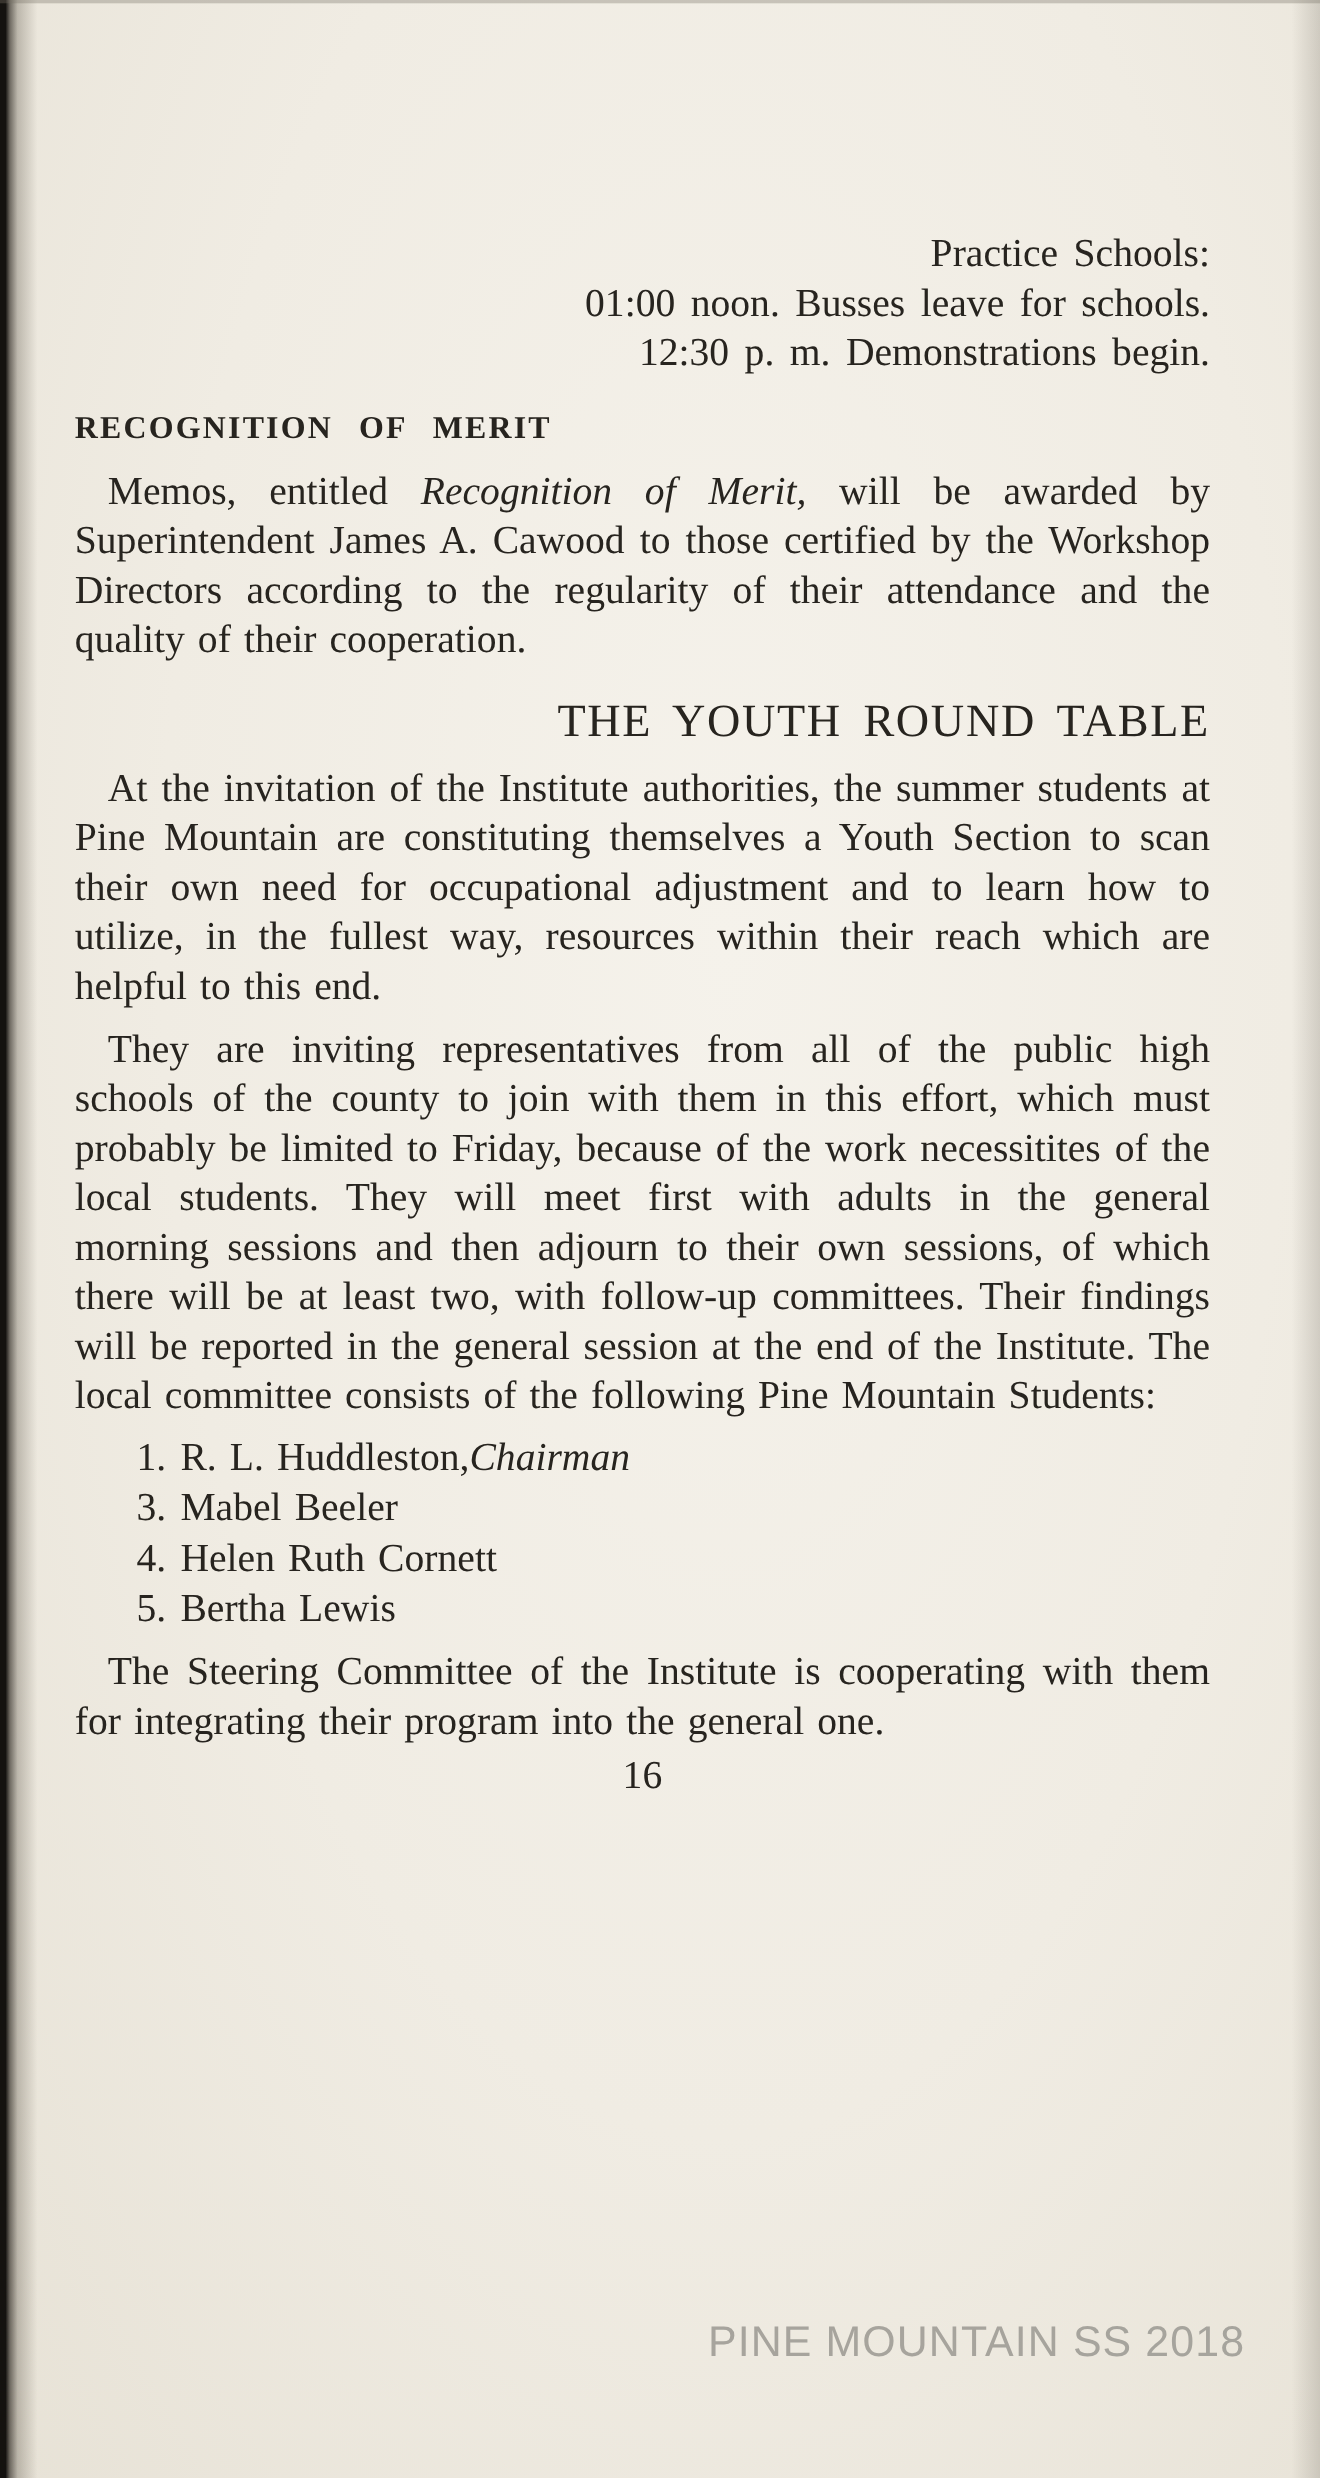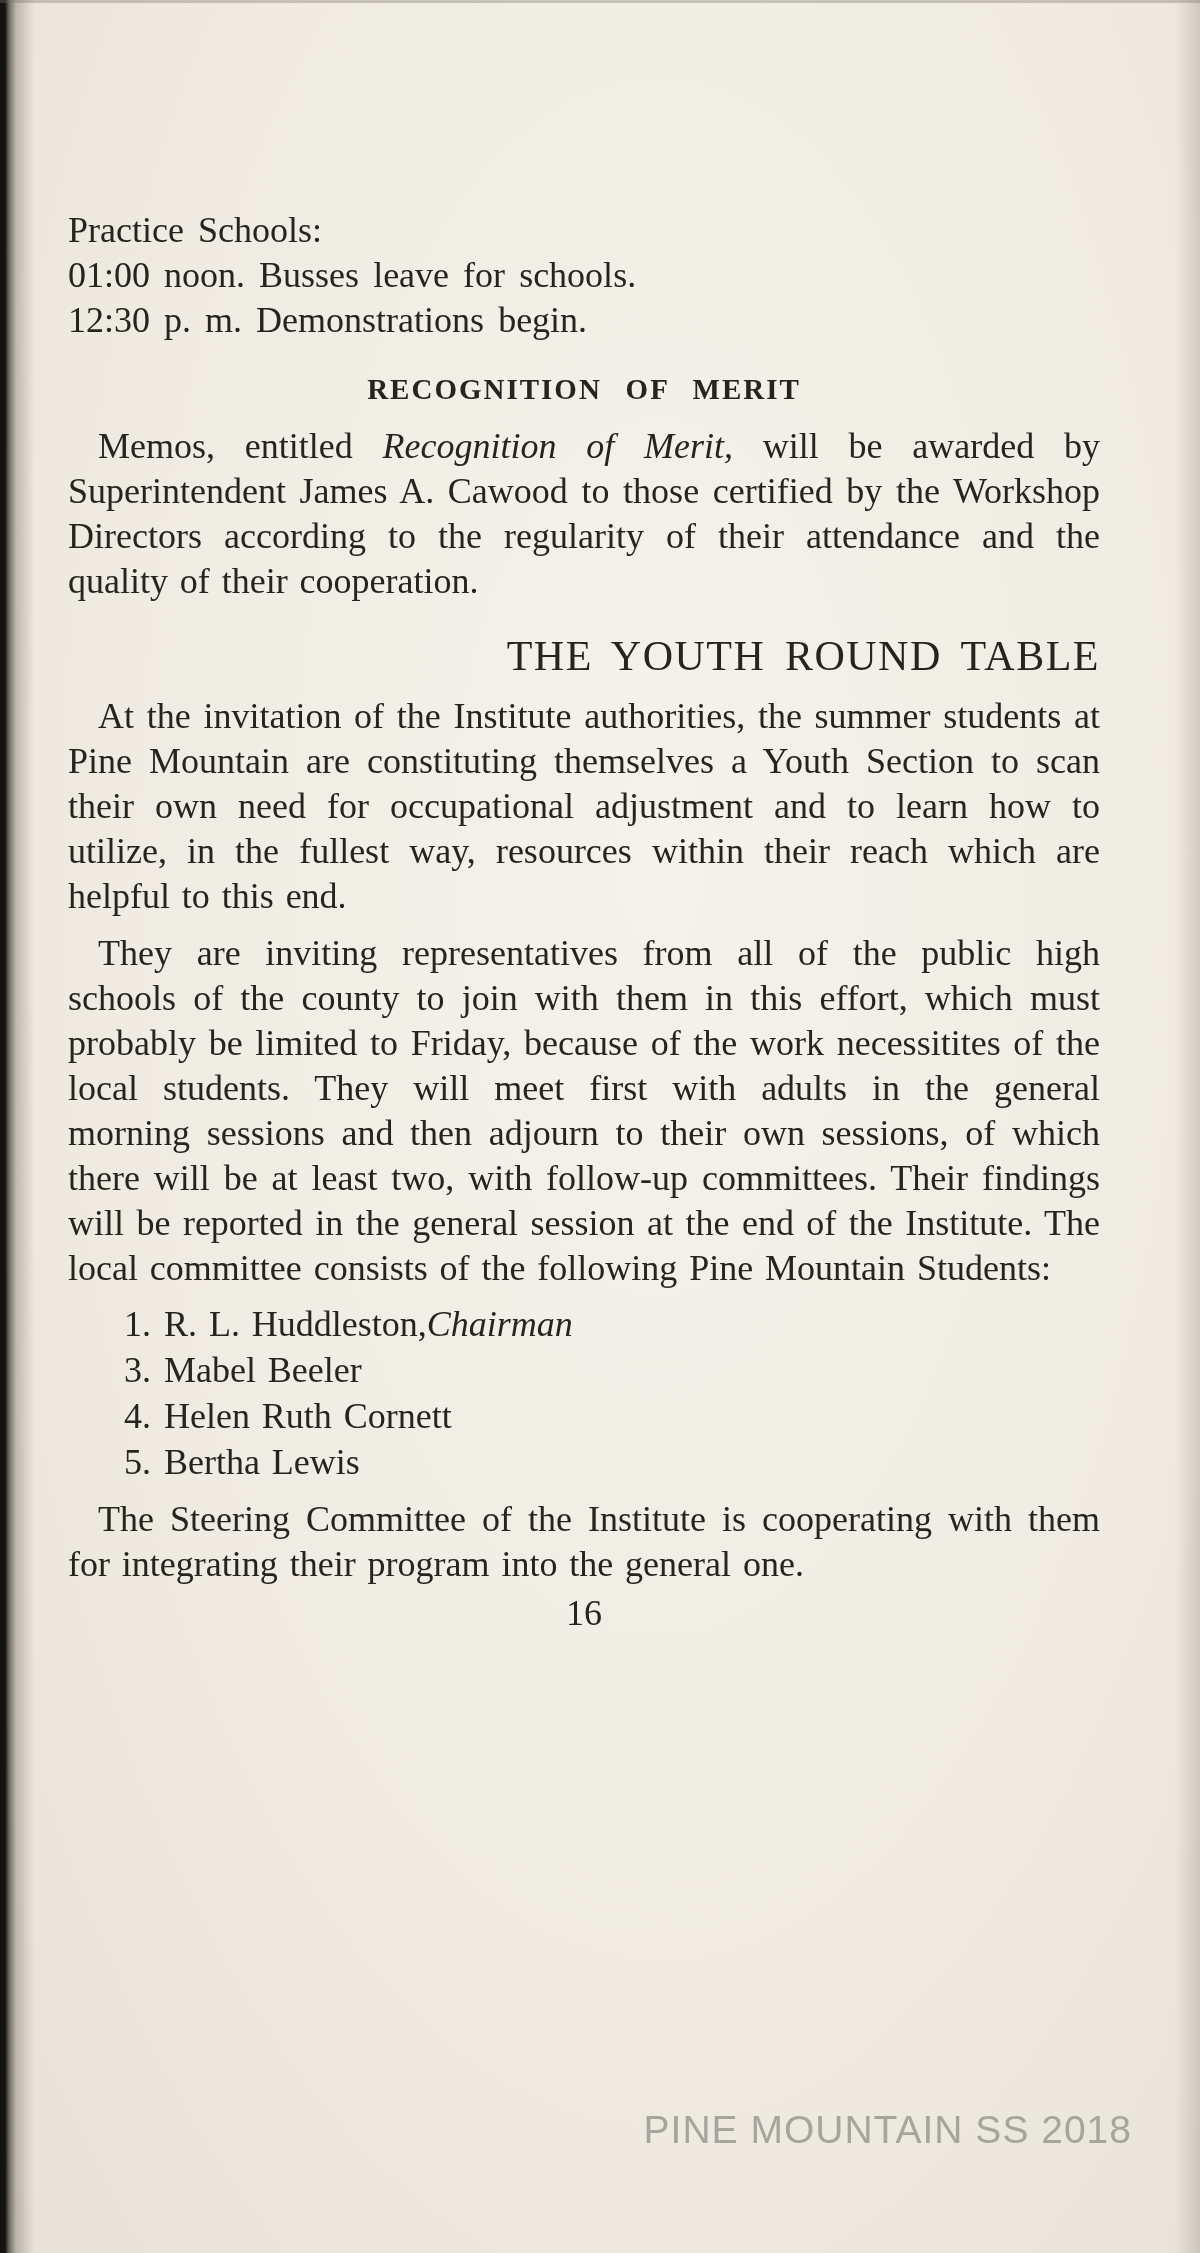--- a/index.html
+++ b/index.html
@@ -38,30 +38,29 @@
   .content {
     position: absolute;
     left: 68px;
     top: 208px;
     width: 1032px;
     font-size: 36px;
     line-height: 45px;
     word-spacing: 0.08em;
   }
   .sched-title, .sched-item {
-    text-align: left;
+    text-align: right;
     word-spacing: 0.14em;
   }
   .note {
     margin: 0 0 0 42px;
     text-align: justify;
   }
   .note .note-label { font-style: italic; }
   .small-heading {
-    text-align: center;
     font-size: 29px;
     font-weight: bold;
     letter-spacing: 2px;
     word-spacing: 0.5em;
     margin: 24px 0 12px 0;
   }
   .para {
     margin: 12px 0 0 0;
     text-align: justify;
     text-indent: 30px;

